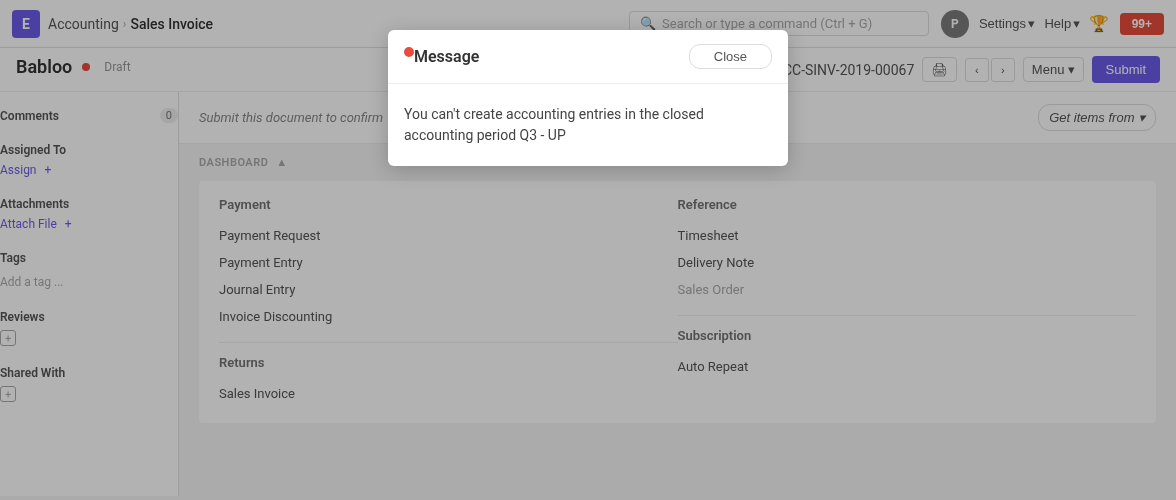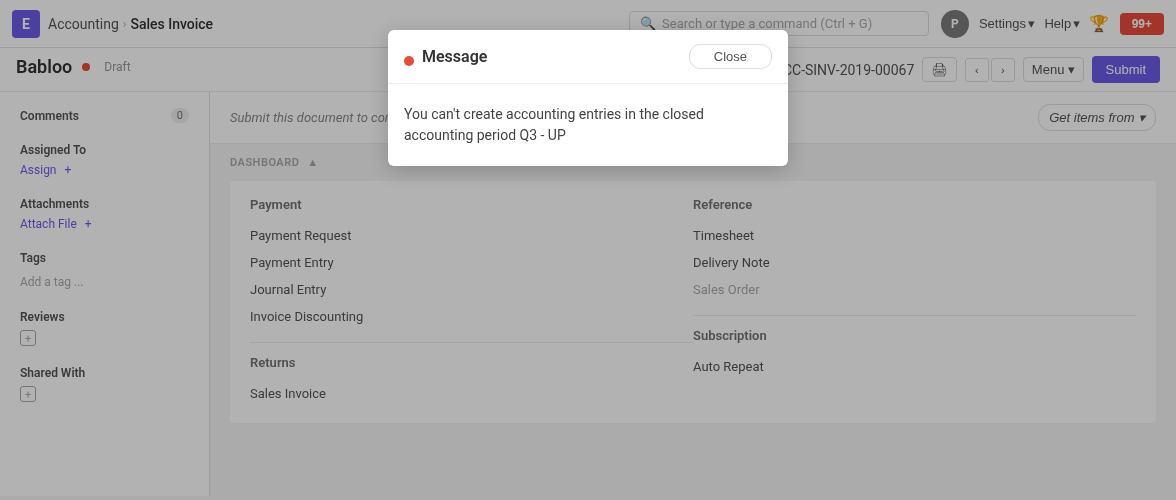--- a/index.html
+++ b/index.html
@@ -87,24 +87,24 @@
     .arrow-btn { background: none; border: 1px solid #ddd; border-radius: 3px; width: 24px; height: 24px; cursor: pointer; display: flex; align-items: center; justify-content: center; font-size: 11px; color: #555; }
 
     
     .main-layout {
       display: flex;
       height: calc(500px - 96px);
     }
 
     
     .sidebar {
-      width: 210px;
+      width: 179px;
       background: #fff;
       border-right: 1px solid #e0e0e0;
-      padding: 16px 20px;
+      padding: 16px 0;
       flex-shrink: 0;
       overflow-y: auto;
     }
     .sidebar-section { margin-bottom: 20px; }
     .sidebar-section-header { display: flex; align-items: center; justify-content: space-between; margin-bottom: 6px; }
     .sidebar-section-title { font-size: 12px; font-weight: 600; color: #555; text-transform: none; }
     .sidebar-badge { background: #eee; border-radius: 10px; padding: 1px 6px; font-size: 11px; color: #777; }
     .sidebar-action { color: #6c5ce7; font-size: 12px; cursor: pointer; display: flex; align-items: center; gap: 8px; }
     .sidebar-action-label { color: #aaa; font-size: 12px; }
     .sidebar-plus { width: 16px; height: 16px; border: 1px solid #aaa; border-radius: 3px; display: flex; align-items: center; justify-content: center; font-size: 11px; color: #aaa; cursor: pointer; }
@@ -163,21 +163,21 @@
       border-radius: 6px;
       width: 400px;
       box-shadow: 0 4px 20px rgba(0,0,0,0.2);
       overflow: hidden;
     }
     .modal-header {
       display: flex; align-items: center; justify-content: space-between;
       padding: 14px 16px;
       border-bottom: 1px solid #eee;
     }
-    .modal-title-row { display: flex; align-items: flex-end; gap: 8px; }
+    .modal-title-row { display: flex; align-items: flex-start; gap: 0; }
     .modal-red-dot { width: 10px; height: 10px; border-radius: 50%; background: #e74c3c; flex-shrink: 0; }
     .modal-title { font-size: 16px; font-weight: 600; color: #333; }
     .modal-close-btn {
       background: none; border: 1px solid #ddd; border-radius: 11px;
       padding: 4px 24px; cursor: pointer; font-size: 13px; color: #555;
     }
     .modal-body { padding: 20px 16px; }
     .modal-message { font-size: 14px; color: #444; line-height: 1.5; }
   </style>
 </head>

